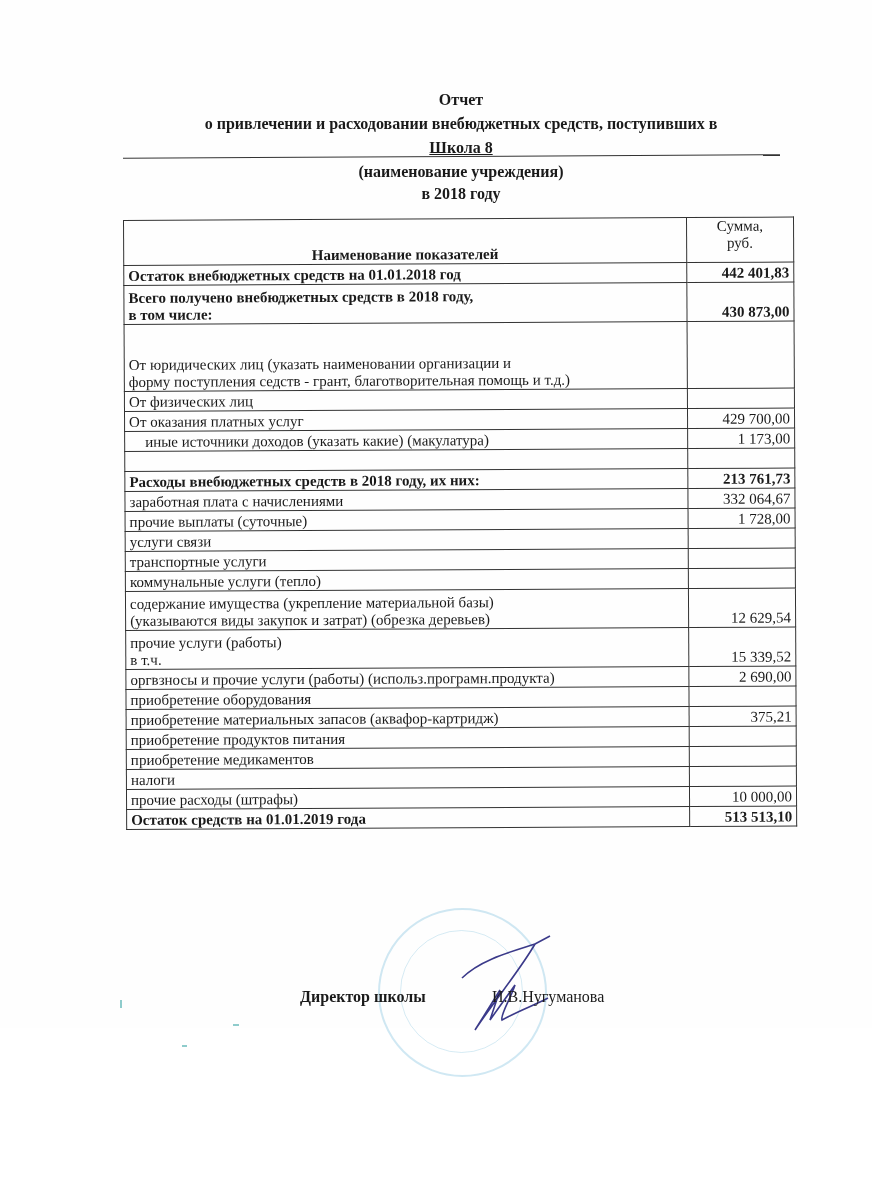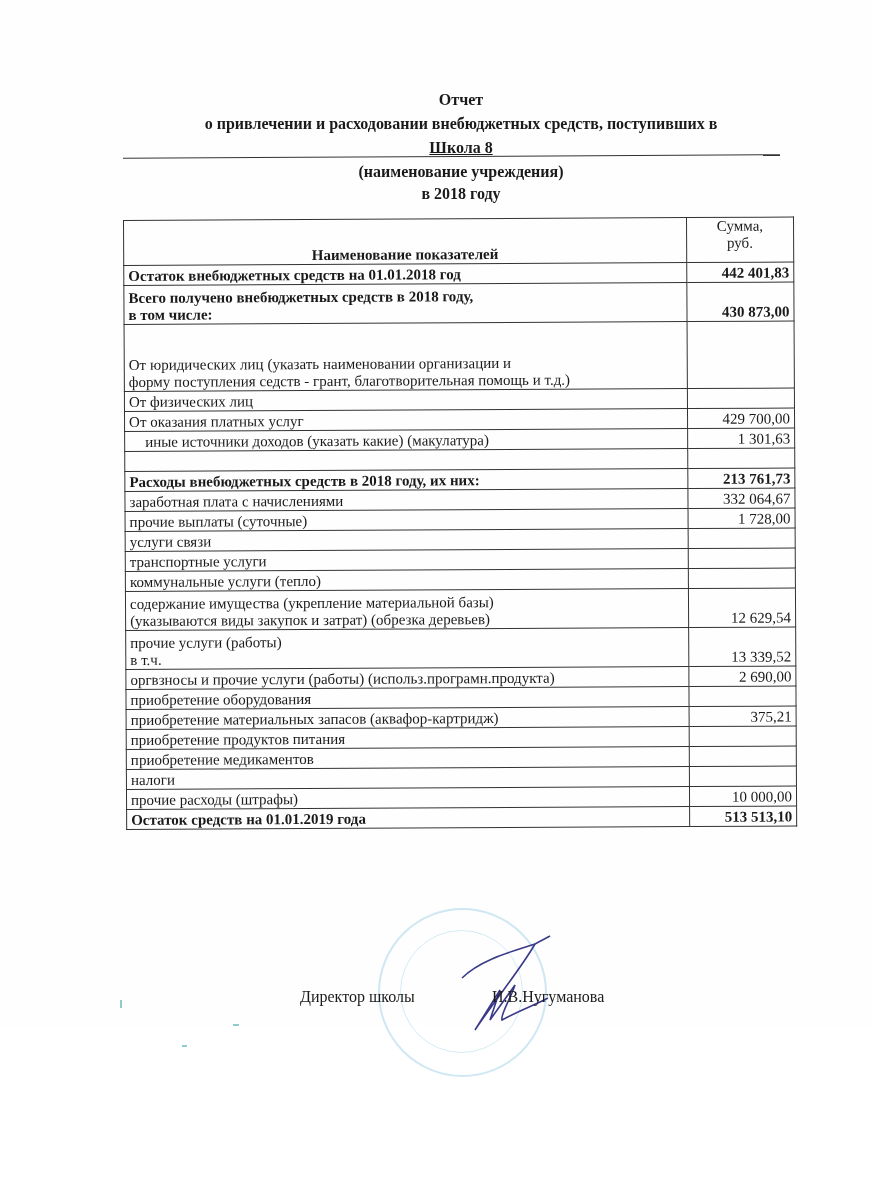--- a/index.html
+++ b/index.html
@@ -23,21 +23,21 @@
   .bold { font-weight: bold; }
   .hdr td.name { text-align: center; font-weight: bold; height: 44px; }
   .hdr td.sum { text-align: center; vertical-align: top; }
   tr.h1 td { height: 19px; }
   tr.h2 td { height: 38px; }
   tr.hgap td { height: 19px; }
   tr.hyur td { height: 66px; }
   .indent { padding-left: 20px !important; }
 
   .sign { position: absolute; top: 988px; font-size: 16px; }
-  .sign-left { left: 300px; }
+  .sign-left { left: 300px; font-weight: bold; }
   .sign-right { left: 492px; }
   .stamp { position: absolute; left: 378px; top: 908px; width: 165px; height: 165px; border-radius: 50%;
            border: 2px solid rgba(120, 190, 220, 0.35); }
   .stamp-inner { position: absolute; left: 20px; top: 20px; width: 121px; height: 121px; border-radius: 50%;
                  border: 1px solid rgba(120, 190, 220, 0.3); }
   .signature { position: absolute; left: 440px; top: 930px; width: 130px; height: 110px; }
   .mark { position: absolute; background: #4aa; opacity: 0.6; }
 </style>
 </head>
 <body>
@@ -72,21 +72,21 @@
         <tr class="h1">
           <td class="name">От физических лиц</td>
           <td class="sum"></td>
         </tr>
         <tr class="h1">
           <td class="name">От оказания платных услуг</td>
           <td class="sum">429 700,00</td>
         </tr>
         <tr class="h1">
           <td class="name indent">иные источники доходов (указать какие) (макулатура)</td>
-          <td class="sum">1 301,63</td>
+          <td class="sum">1 173,00</td>
         </tr>
         <tr class="hgap">
           <td class="name"></td>
           <td class="sum"></td>
         </tr>
         <tr class="h1">
           <td class="name bold">Расходы внебюджетных средств в 2018 году, их них:</td>
           <td class="sum bold">213 761,73</td>
         </tr>
         <tr class="h1">
@@ -108,21 +108,21 @@
         <tr class="h1">
           <td class="name">коммунальные услуги (тепло)</td>
           <td class="sum"></td>
         </tr>
         <tr class="h2">
           <td class="name">содержание имущества (укрепление материальной базы)<br>(указываются виды закупок и затрат) (обрезка деревьев)</td>
           <td class="sum">12 629,54</td>
         </tr>
         <tr class="h2">
           <td class="name">прочие услуги (работы)<br>в т.ч.</td>
-          <td class="sum">13 339,52</td>
+          <td class="sum">15 339,52</td>
         </tr>
         <tr class="h1">
           <td class="name">оргвзносы и прочие услуги (работы) (использ.програмн.продукта)</td>
           <td class="sum">2 690,00</td>
         </tr>
         <tr class="h1">
           <td class="name">приобретение оборудования</td>
           <td class="sum"></td>
         </tr>
         <tr class="h1">

